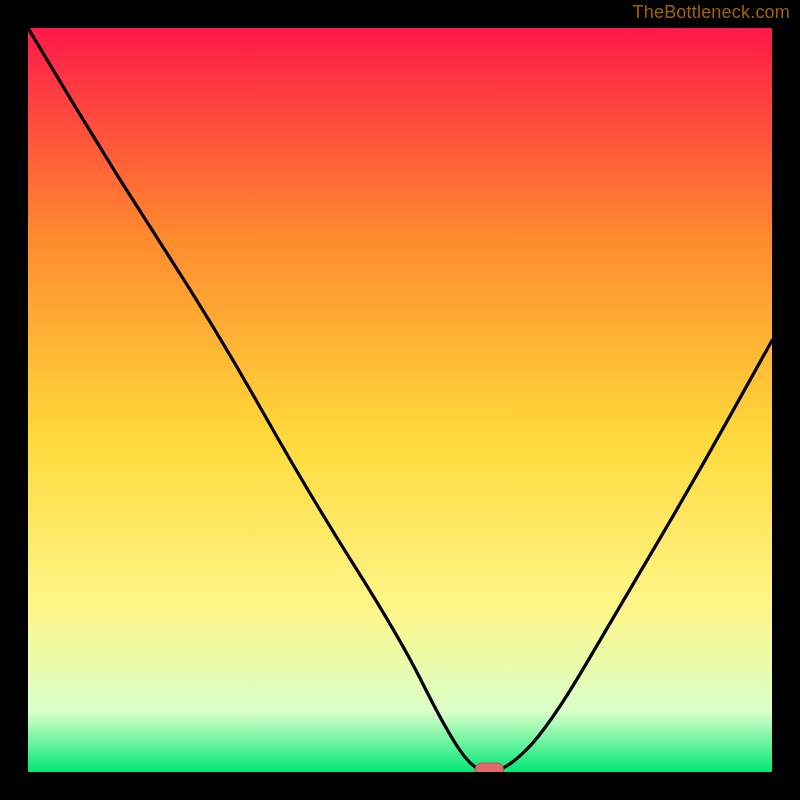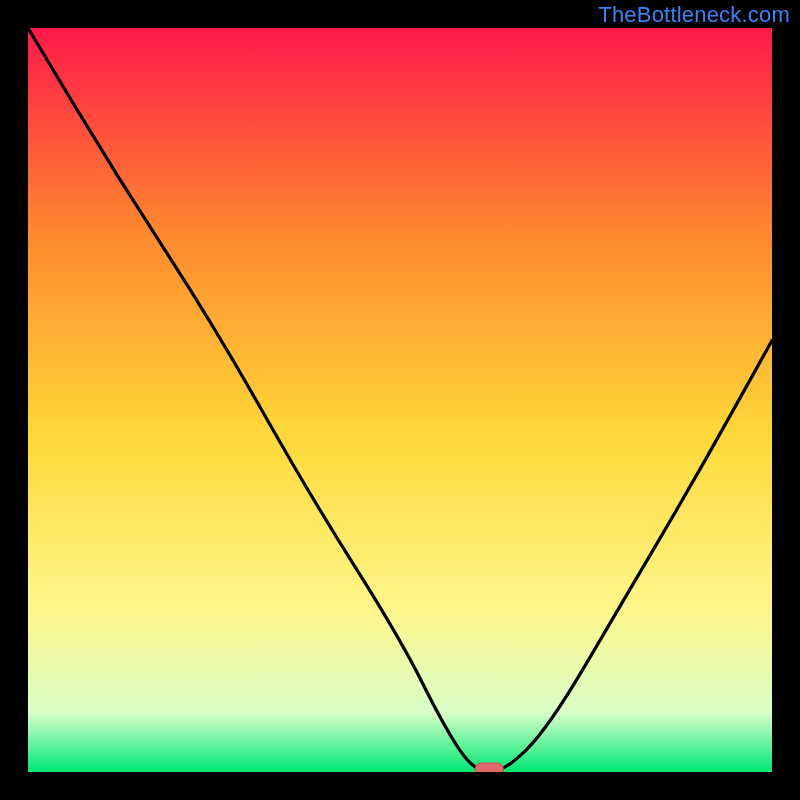--- a/index.html
+++ b/index.html
@@ -14,22 +14,22 @@
   .frame {
     position: relative;
     width: 800px;
     height: 800px;
     background: #000;
   }
   .watermark {
     position: absolute;
     top: 2px;
     right: 10px;
-    color: #3b82f6;
-    font-size: 22px;
+    color: #a16207;
+    font-size: 18px;
     font-weight: 500;
     letter-spacing: 0.2px;
     pointer-events: none;
     z-index: 3;
   }
   svg.plot {
     position: absolute;
     left: 28px;
     top: 28px;
     width: 744px;

